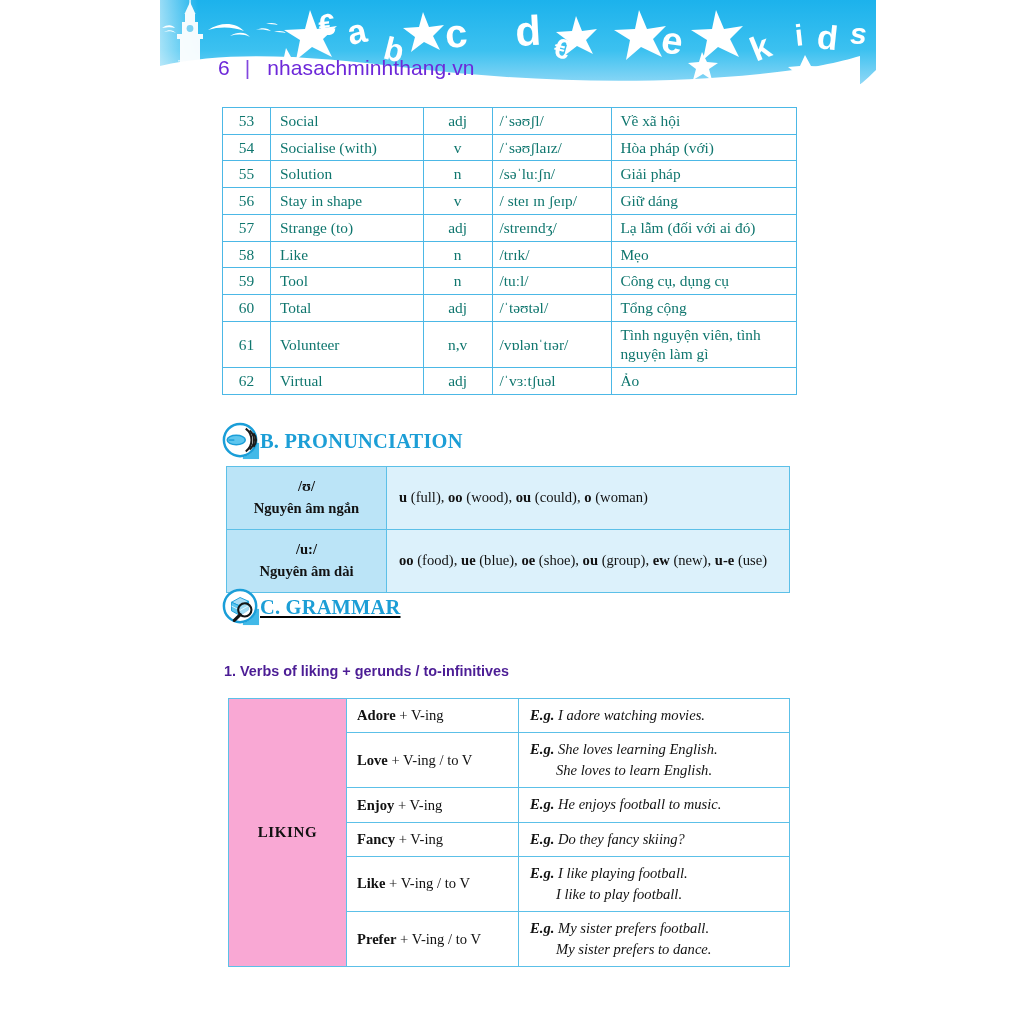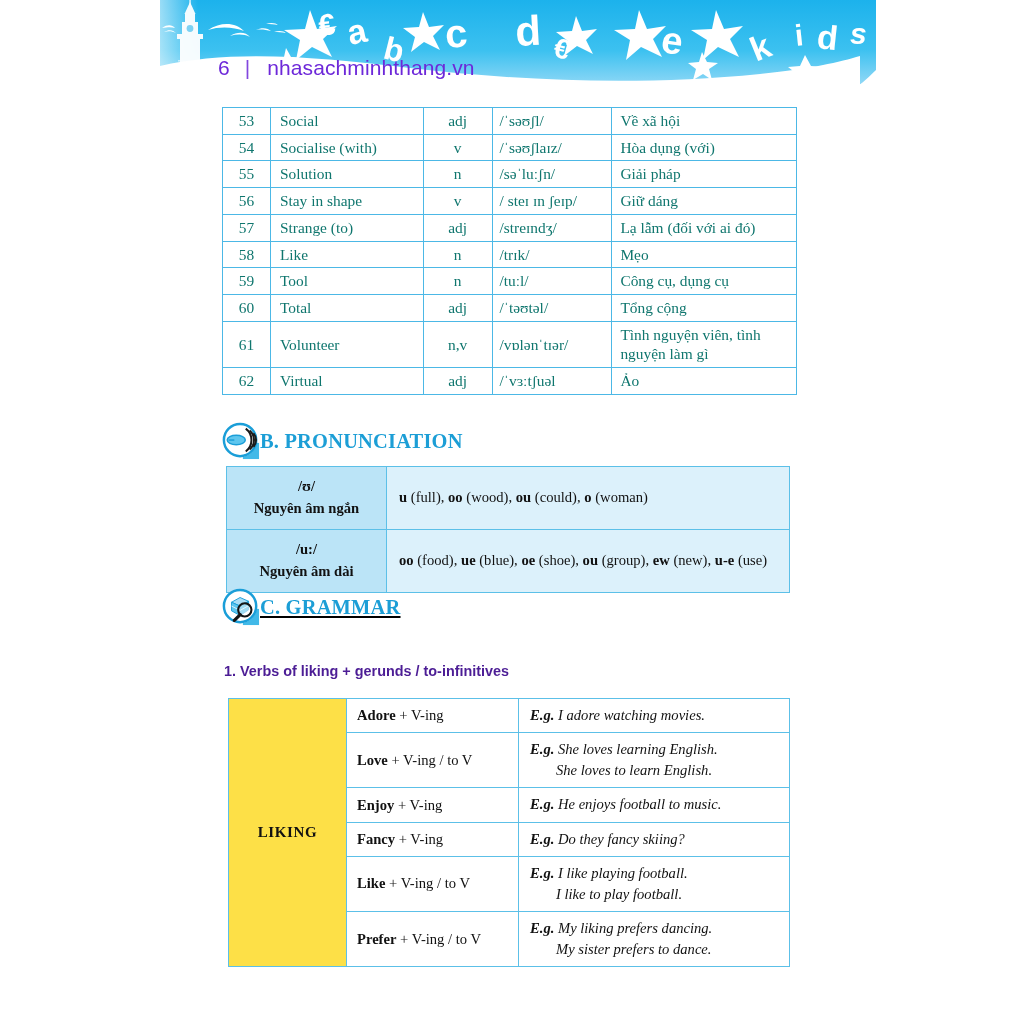--- a/index.html
+++ b/index.html
@@ -125,21 +125,21 @@
     left: 228px;
     top: 698px;
     width: 562px;
     border-collapse: collapse;
     font-size: 14.6px;
     color: #111111;
   }
   .gram-table td { border: 1.2px solid #5cc0e8; vertical-align: middle; }
   .gram-table td.g-cat {
     width: 118px;
-    background: #fde047;
+    background: #f9a8d4;
     text-align: center;
     font-weight: bold;
     font-size: 15px;
     letter-spacing: 0.6px;
   }
   .gram-table td.g-form {
     width: 172px;
     padding: 7px 0 7px 10px;
     text-align: left;
     line-height: 1.3;
@@ -242,21 +242,21 @@
         <td class="c-word">Social</td>
         <td class="c-pos">adj</td>
         <td class="c-pron">/ˈsəʊʃl/</td>
         <td class="c-mean">Về xã hội</td>
       </tr>
       <tr>
         <td class="c-num">54</td>
         <td class="c-word">Socialise (with)</td>
         <td class="c-pos">v</td>
         <td class="c-pron">/ˈsəʊʃlaɪz/</td>
-        <td class="c-mean">Hòa dụng (với)</td>
+        <td class="c-mean">Hòa pháp (với)</td>
       </tr>
       <tr>
         <td class="c-num">55</td>
         <td class="c-word">Solution</td>
         <td class="c-pos">n</td>
         <td class="c-pron">/səˈluːʃn/</td>
         <td class="c-mean">Giải pháp</td>
       </tr>
       <tr>
         <td class="c-num">56</td>
@@ -384,16 +384,16 @@
       <tr>
         <td class="g-form"><b>Fancy</b><span> + V-ing</span></td>
         <td class="g-ex"><span class="eg">E.g.</span><span> Do they fancy skiing?</span></td>
       </tr>
       <tr>
         <td class="g-form"><b>Like</b><span> + V-ing / to V</span></td>
         <td class="g-ex"><span class="eg">E.g.</span><span> I like playing football.</span><span class="l2">I like to play football.</span></td>
       </tr>
       <tr>
         <td class="g-form"><b>Prefer</b><span> + V-ing / to V</span></td>
-        <td class="g-ex"><span class="eg">E.g.</span><span> My liking prefers dancing.</span><span class="l2">My sister prefers to dance.</span></td>
+        <td class="g-ex"><span class="eg">E.g.</span><span> My sister prefers football.</span><span class="l2">My sister prefers to dance.</span></td>
       </tr>
     </tbody>
 </table>
 
 </body></html>

